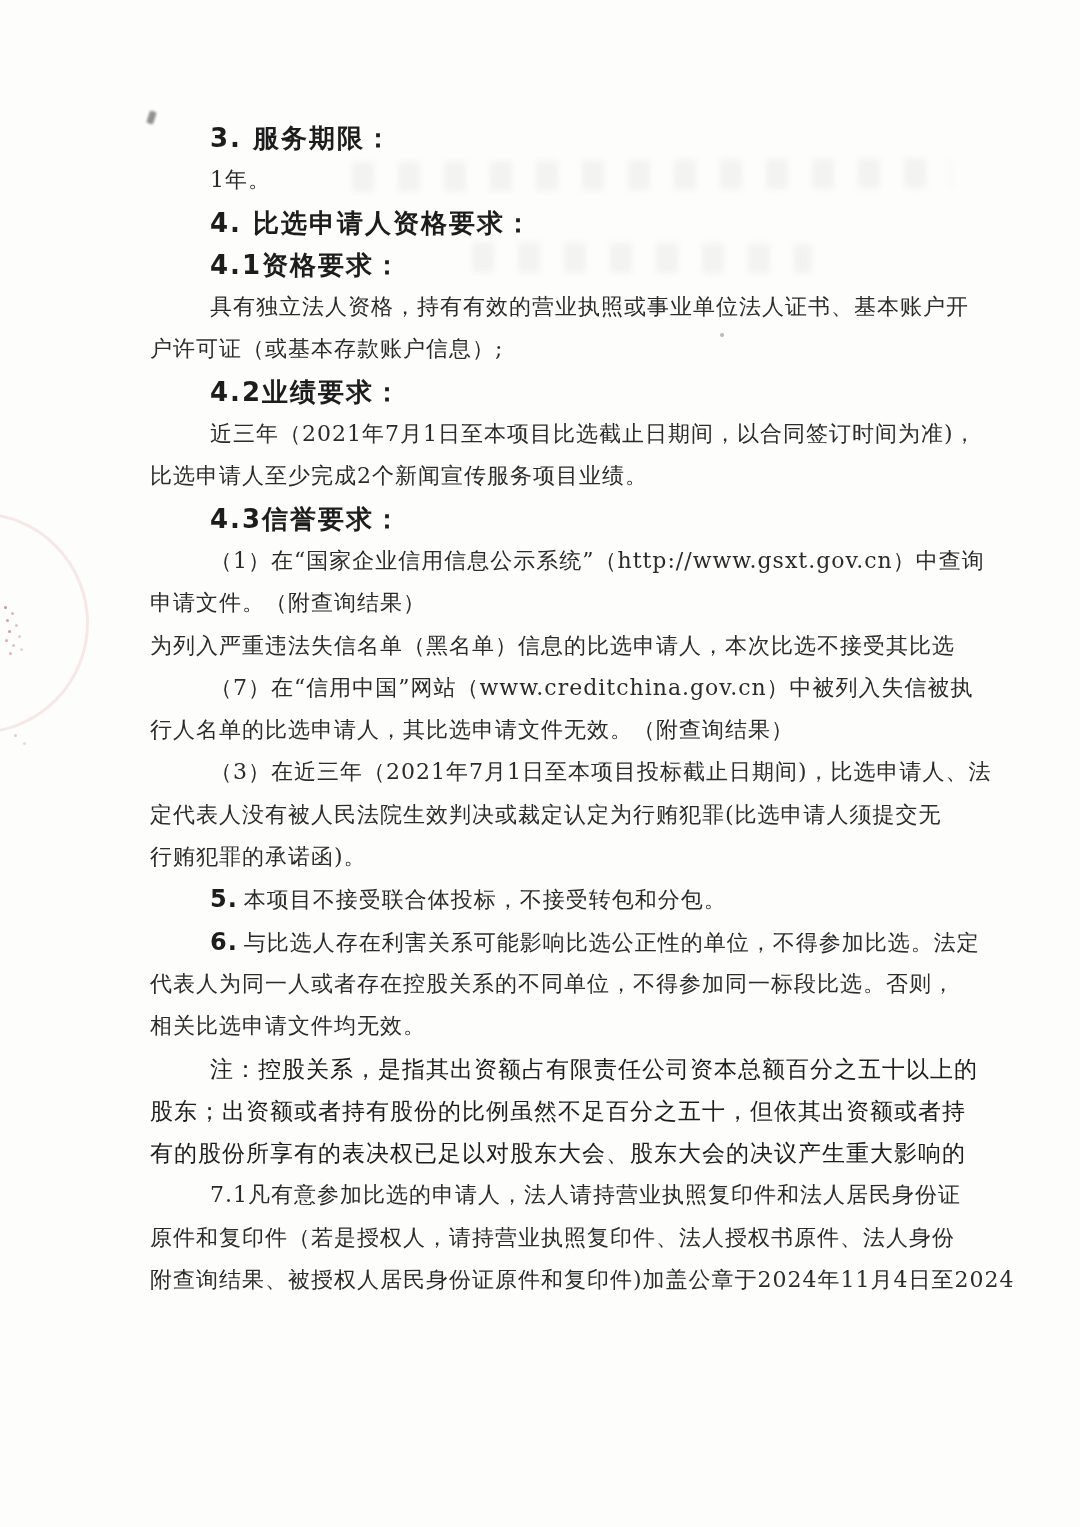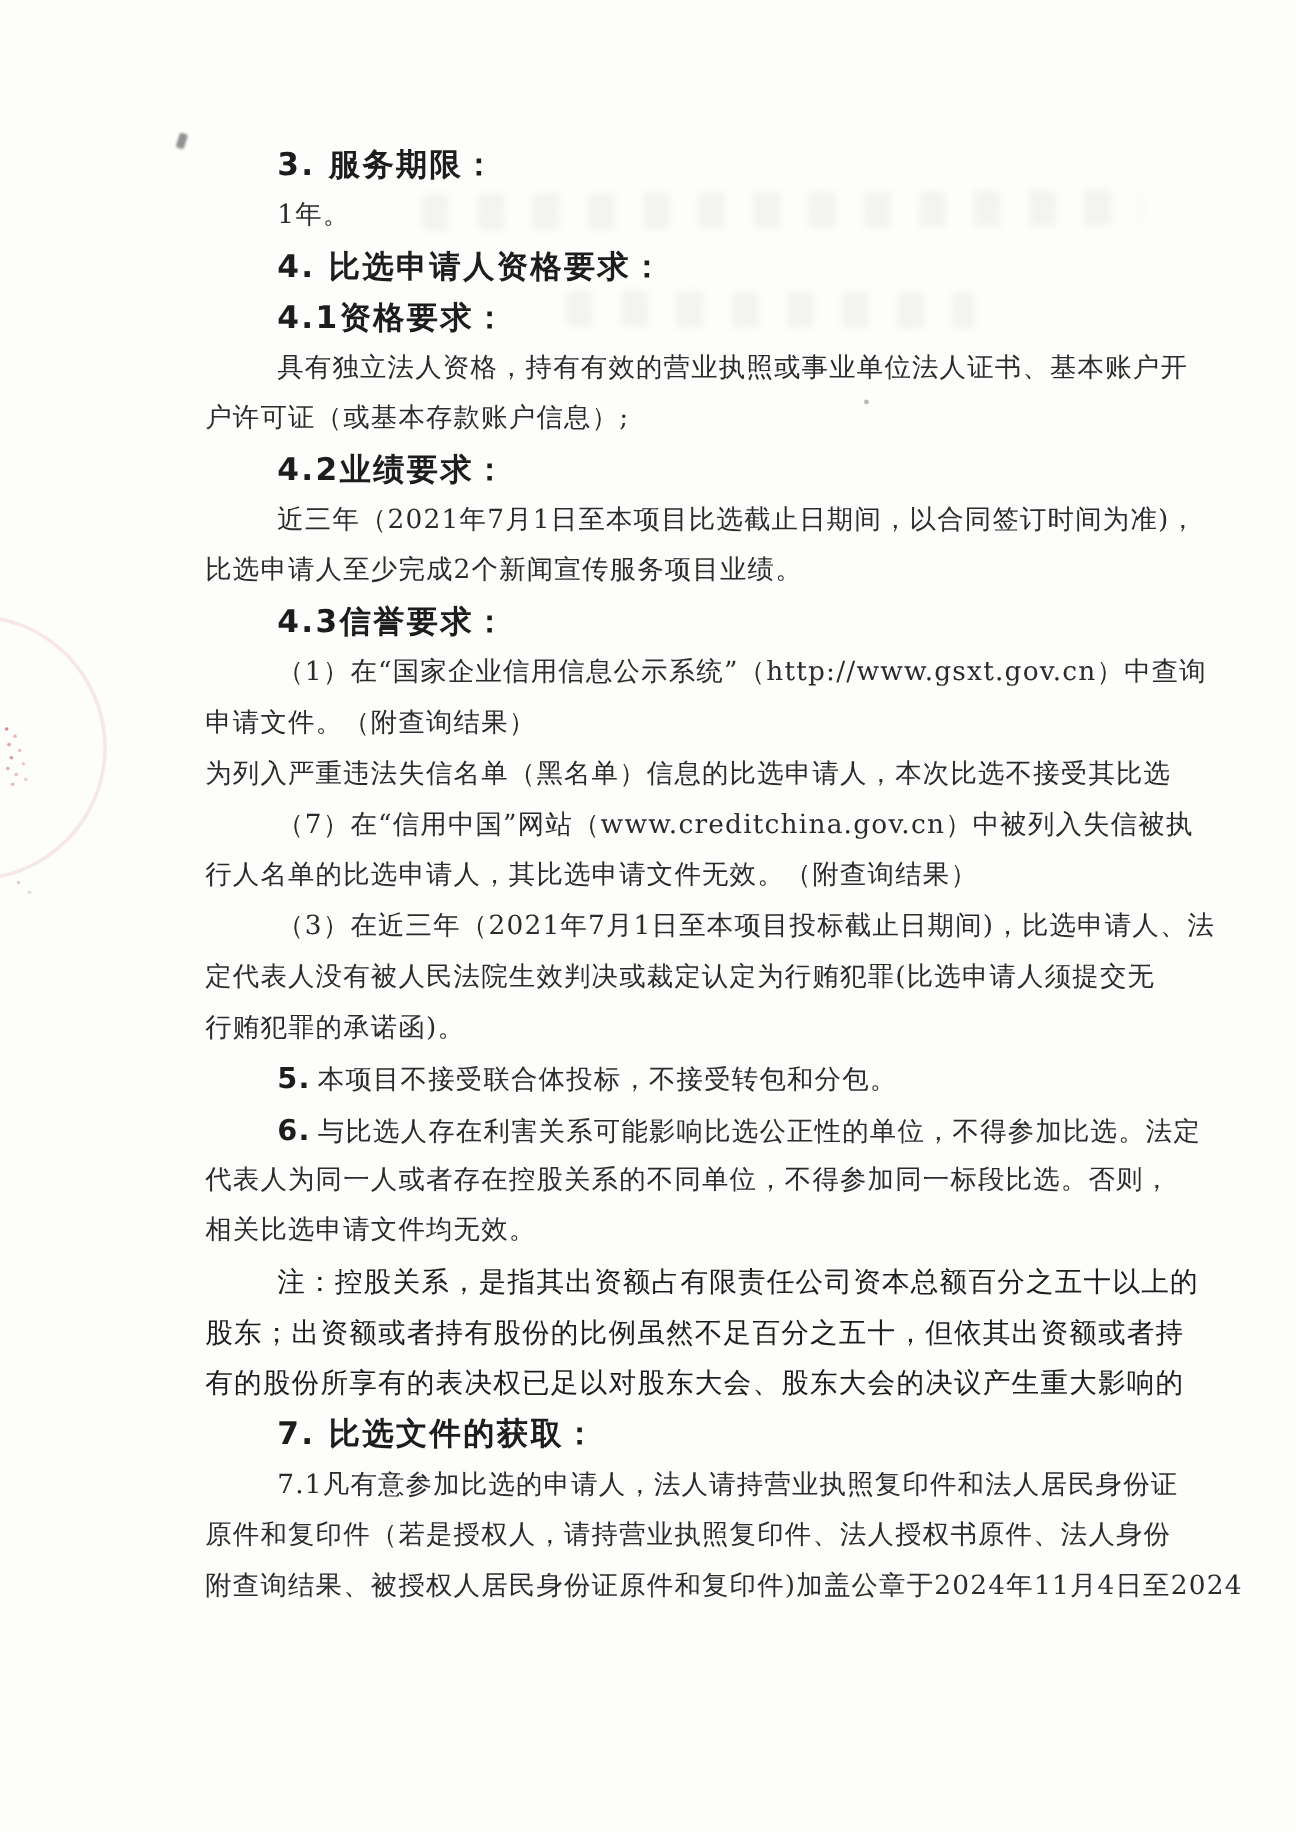--- a/index.html
+++ b/index.html
@@ -6,21 +6,21 @@
   body{
     width:1080px;height:1527px;position:relative;overflow:hidden;
     background:#fcfcfb;
     font-family:"DejaVu Serif","Liberation Serif",serif;
   }
   .page{
     position:absolute;inset:0;background:#fdfdfc;
   }
   
   .doc{
-    position:absolute;left:150px;top:117px;width:800px;margin-left:21px;
+    position:absolute;left:150px;top:117px;width:800px;
   }
   .line{
     height:42.3px;line-height:42.3px;white-space:nowrap;
     font-size:22px;letter-spacing:1px;color:#2b2b2b;
     font-family:"DejaVu Serif","Liberation Serif",serif;
   }
   .line.indent{padding-left:60px;}
   .line.heading{
     font-family:"DejaVu Sans","Liberation Sans",sans-serif;
     font-weight:700;font-size:26px;letter-spacing:2px;color:#1d1d1d;
@@ -103,19 +103,18 @@
       <div class="line body indent">（3）在近三年（2021年7月1日至本项目投标截止日期间)，比选申请人、法</div>
       <div class="line body">定代表人没有被人民法院生效判决或裁定认定为行贿犯罪(比选申请人须提交无</div>
       <div class="line body">行贿犯罪的承诺函)。</div>
       <div class="line body indent"><b>5.</b>本项目不接受联合体投标，不接受转包和分包。</div>
       <div class="line body indent"><b>6.</b>与比选人存在利害关系可能影响比选公正性的单位，不得参加比选。法定</div>
       <div class="line body">代表人为同一人或者存在控股关系的不同单位，不得参加同一标段比选。否则，</div>
       <div class="line body">相关比选申请文件均无效。</div>
       <div class="line note indent">注：控股关系，是指其出资额占有限责任公司资本总额百分之五十以上的</div>
       <div class="line note">股东；出资额或者持有股份的比例虽然不足百分之五十，但依其出资额或者持</div>
       <div class="line note">有的股份所享有的表决权已足以对股东大会、股东大会的决议产生重大影响的</div>
-      <div class="line heading indent">7. 比选文件的获取：</div>
       <div class="line body indent">7.1凡有意参加比选的申请人，法人请持营业执照复印件和法人居民身份证</div>
       <div class="line body">原件和复印件（若是授权人，请持营业执照复印件、法人授权书原件、法人身份</div>
       <div class="line body">附查询结果、被授权人居民身份证原件和复印件)加盖公章于2024年11月4日至2024</div>
     </div>
 
 </div>
 
 </body></html>

